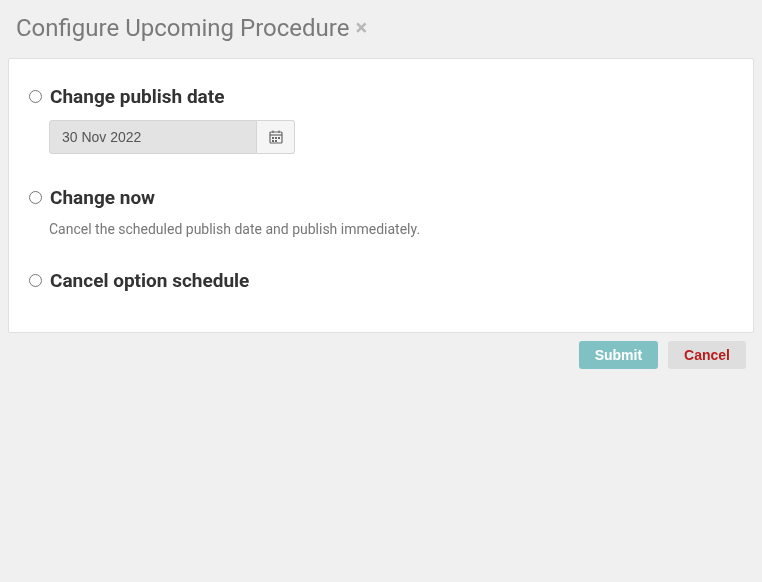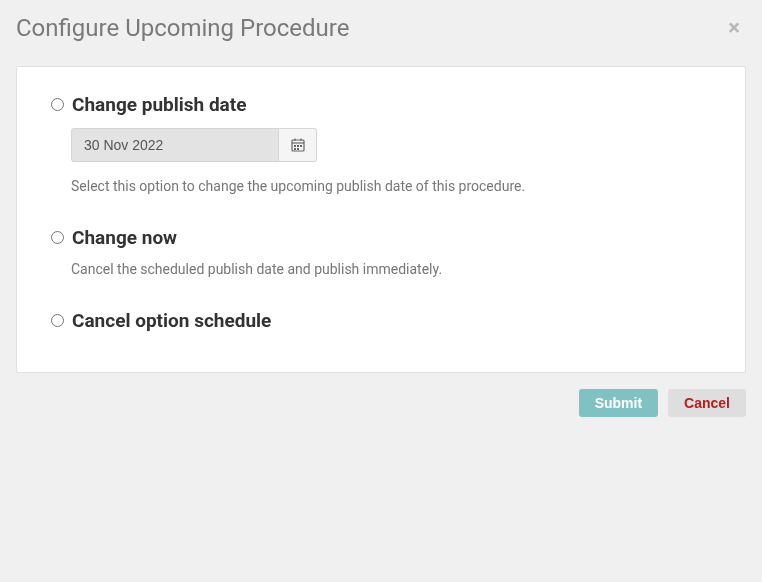--- a/index.html
+++ b/index.html
@@ -10,43 +10,42 @@
     body {
       font-family: -apple-system, BlinkMacSystemFont, "Segoe UI", Roboto, "Helvetica Neue", Arial, sans-serif;
       background: #f0f0f0;
       width: 762px;
       height: 582px;
       padding: 0;
       overflow: hidden;
     }
     .modal-header {
       display: flex;
-      justify-content: space-between;
       align-items: center;
       padding: 14px 16px 8px 16px;
     }
     .modal-title {
       color: #7a7a7a;
       font-size: 24px;
       font-weight: 400;
     }
     .close-btn {
       color: #b8b8b8;
       font-size: 22px;
       font-weight: bold;
       cursor: pointer;
       line-height: 1;
       padding: 0 6px;
     }
     .panel {
       background: #fff;
       border: 1px solid #e0e0e0;
       border-radius: 2px;
-      margin: 16px;
-      padding: 26px 22px 40px 34px;
+      margin: 8px;
+      padding: 26px 22px 40px 20px;
     }
     .option-row {
       display: flex;
       align-items: center;
       gap: 8px;
       margin-top: 0;
     }
     .option-row + .option-body {
       margin-top: 12px;
     }
@@ -150,21 +149,20 @@
               <line x1="10" y1="0.5" x2="10" y2="3" stroke="#666" stroke-width="1.2"></line>
               <rect x="3" y="7" width="2" height="2"></rect>
               <rect x="6" y="7" width="2" height="2"></rect>
               <rect x="9" y="7" width="2" height="2"></rect>
               <rect x="3" y="10" width="2" height="2"></rect>
               <rect x="6" y="10" width="2" height="2"></rect>
             </svg>
           </span>
         </div>
       </div>
-      <div class="help-text">Select this option to change the upcoming publish date of this procedure.</div>
     </div>
   </div>
 
   <div class="option-block">
     <div class="option-row">
       <input type="radio" name="opt" style="">
       <span class="option-title">Change now</span>
     </div>
     <div class="option-body">
       <div class="help-text">Cancel the scheduled publish date and publish immediately.</div>

